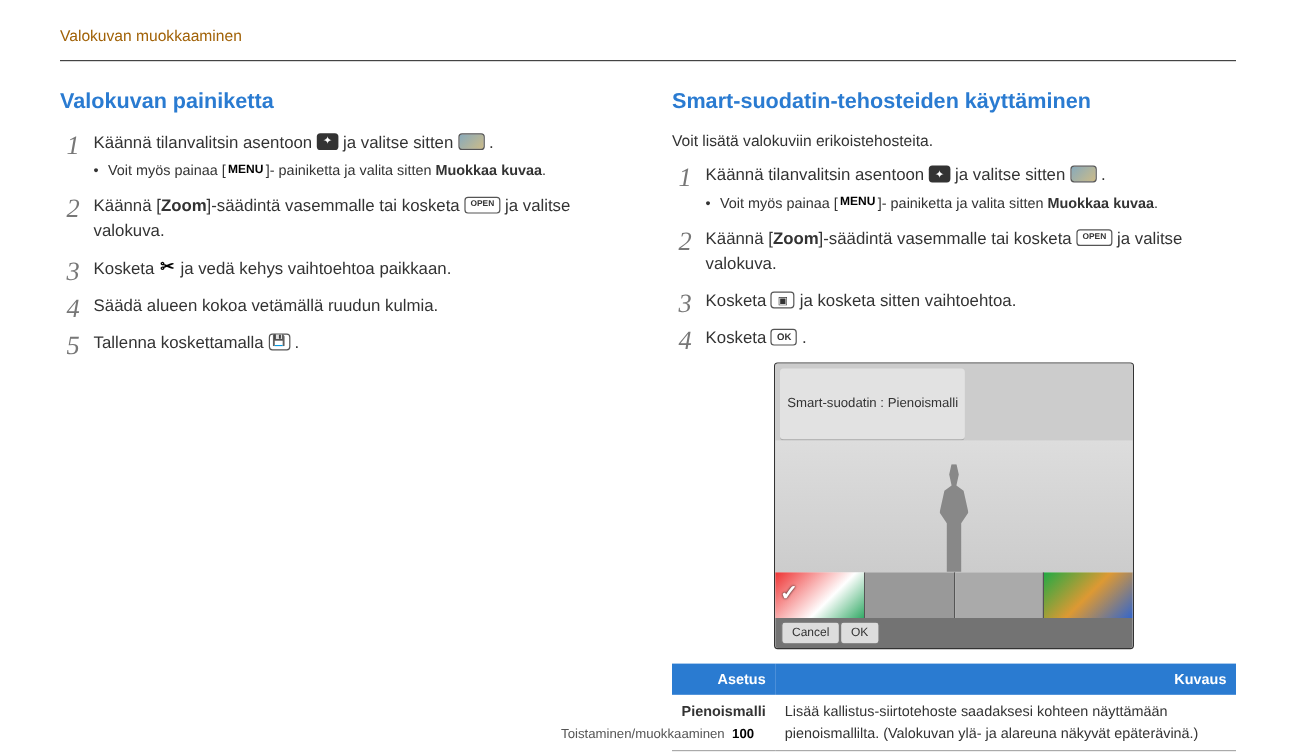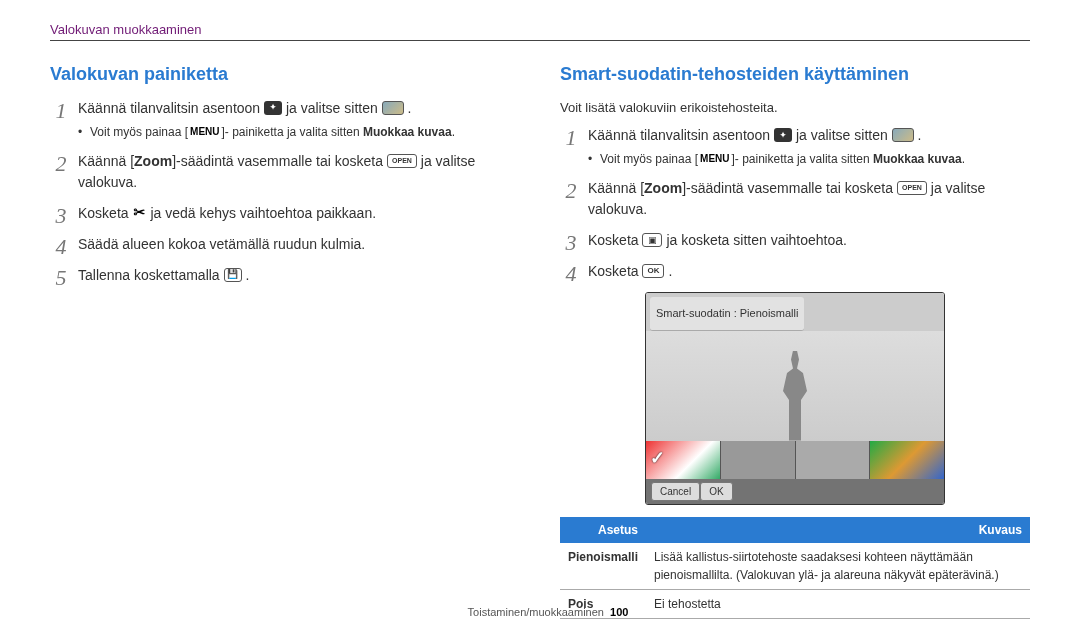--- a/index.html
+++ b/index.html
@@ -8,23 +8,23 @@
     background: #fff;
     color: #333;
     width: 1080px;
     height: 630px;
     padding: 20px 50px 0 50px;
     font-size: 13px;
     line-height: 1.5;
     position: relative;
   }
   .breadcrumb {
-    color: #701a75;
+    color: #a16207;
     font-size: 13px;
-    margin-bottom: 0;
+    margin-bottom: 10px;
   }
   hr.top {
     border: none;
     border-top: 1px solid #444;
     margin-bottom: 20px;
   }
   .cols {
     display: flex;
     gap: 40px;
   }
@@ -148,21 +148,21 @@
   .screen {
     margin: 8px auto 12px auto;
     width: 300px;
     border: 1px solid #333;
     border-radius: 3px;
     overflow: hidden;
   }
   .screen .header {
     background: #e2e2e2;
     font-size: 11px;
-    padding: 8px 6px;
+    padding: 21px 6px;
     border-bottom: 1px solid #aaa;
     text-align: left;
     display: inline-block;
     border-radius: 3px;
     margin: 4px 0 0 4px;
   }
   .screen .body {
     height: 110px;
     background: linear-gradient(#ddd,#ccc);
     display: flex;

